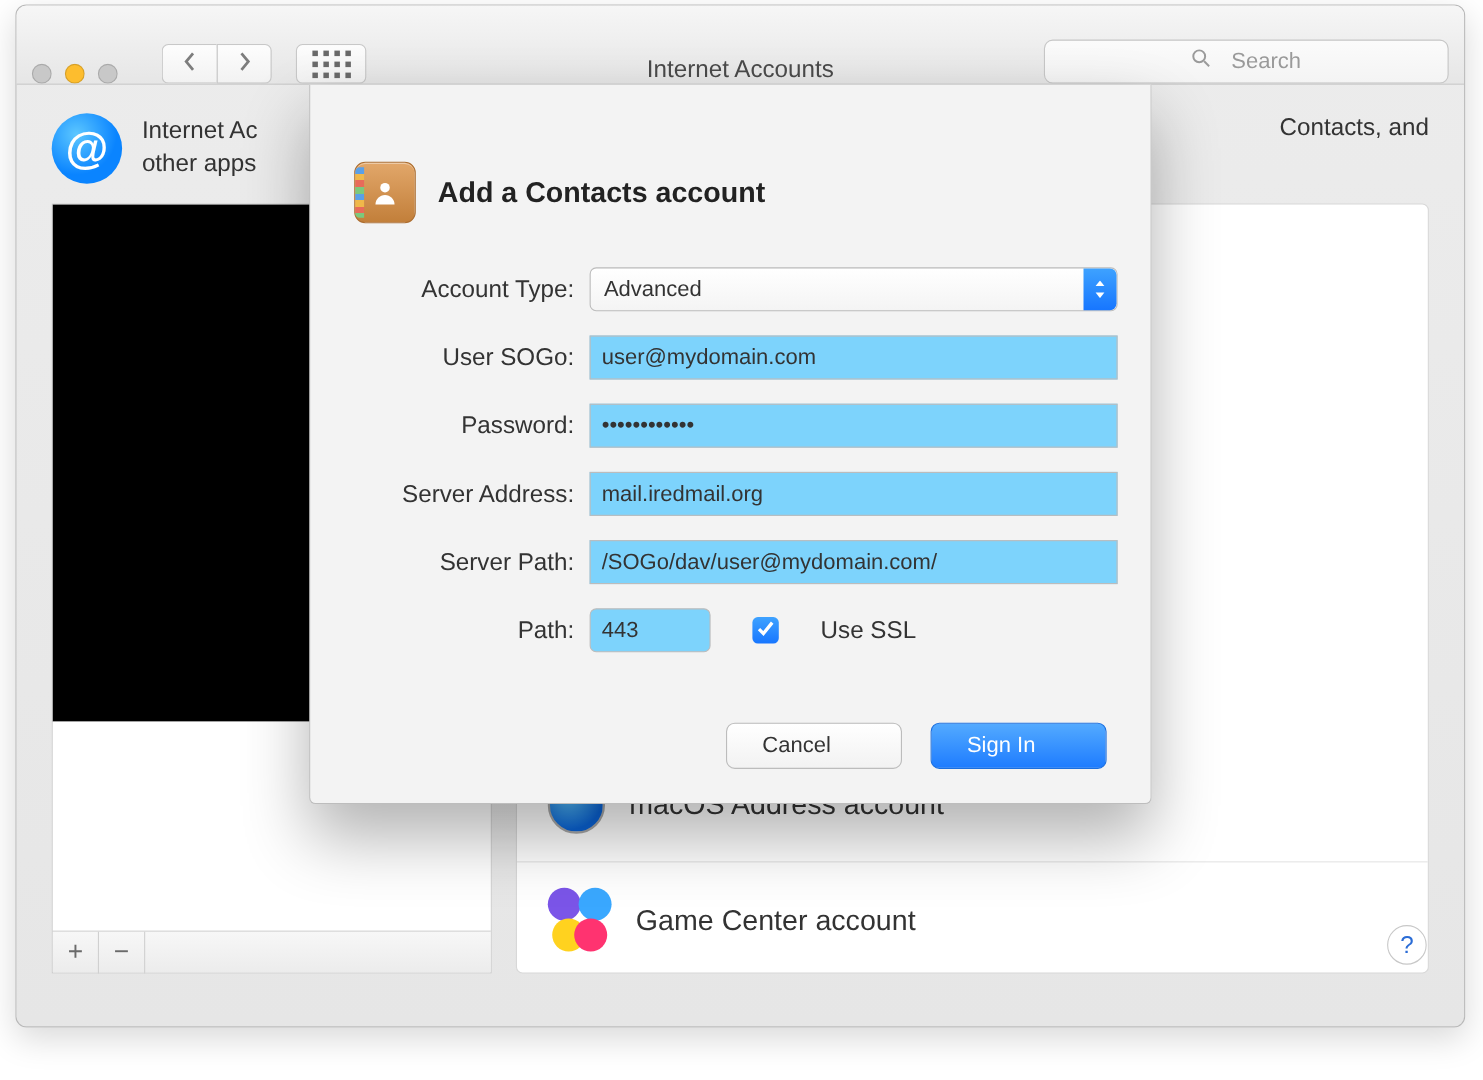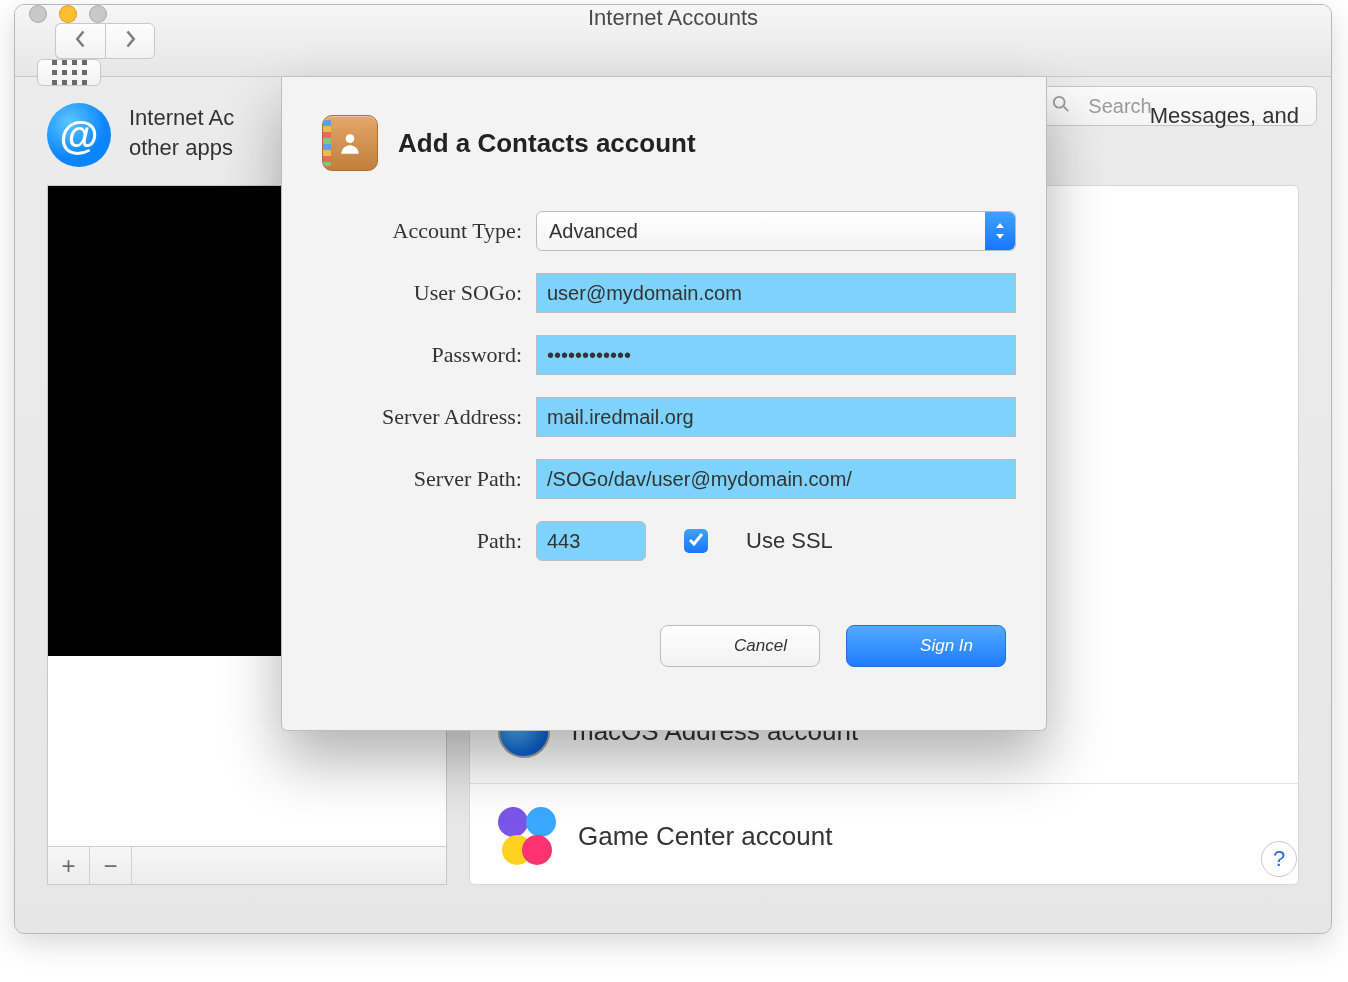--- a/index.html
+++ b/index.html
@@ -5,21 +5,21 @@
   * { box-sizing: border-box; margin: 0; padding: 0; }
   html, body { width: 1348px; height: 982px; font-family: -apple-system, "Helvetica Neue", Helvetica, Arial, sans-serif; background: #fff; }
   .window {
     position: absolute; left: 14px; top: 4px; width: 1318px; height: 930px;
     background: linear-gradient(#ececec, #e6e6e6);
     border: 1px solid #b8b8b8; border-radius: 10px; overflow: hidden;
     box-shadow: 0 10px 30px rgba(0,0,0,.15);
   }
   .toolbar {
     height: 72px; background: linear-gradient(#f6f6f6,#e6e6e6);
-    border-bottom: 1px solid #c8c8c8; position: relative; display: flex; align-items: flex-start; flex-direction: column;
+    border-bottom: 1px solid #c8c8c8; position: relative; display: flex; align-items: flex-end;
   }
   .traffic { display:flex; gap:12px; margin-left:14px; }
   .dot { width:18px; height:18px; border-radius:50%; border:1px solid rgba(0,0,0,.15); }
   .dot.close { background:#c8c8c8; }
   .dot.min   { background:#fdbd2e; }
   .dot.max   { background:#c8c8c8; }
   .nav-group { display:flex; margin-left:40px; }
   .pill {
     width:50px; height:36px; background: linear-gradient(#fdfdfd,#f2f2f2);
     border:1px solid #c8c8c8; display:flex; align-items:center; justify-content:center;
@@ -29,21 +29,21 @@
   .pill svg { width:14px; height:20px; }
   .grid-btn {
     width:64px; height:36px; margin-left:22px; background: linear-gradient(#fdfdfd,#f2f2f2);
     border:1px solid #c8c8c8; border-radius:6px; display:flex; align-items:center; justify-content:center;
   }
   .grid-dots { display:grid; grid-template-columns:repeat(4,5px); grid-template-rows:repeat(3,5px); gap:5px; }
   .grid-dots span { width:5px; height:5px; background:#6a6a6a; }
   .title { position:absolute; left:50%; transform:translateX(-50%); font-size:22px; color:#4a4a4a; }
   .search-wrap { margin-left:auto; margin-right:14px; }
   .search {
-    width:430px; height:40px; border-radius:8px; border:1px solid #c7c7c7;
+    width:368px; height:40px; border-radius:8px; border:1px solid #c7c7c7;
     background: linear-gradient(#fbfbfb,#f4f4f4); display:flex; align-items:center; justify-content:center; gap:18px;
     color:#9a9a9a; font-size:20px;
   }
   .search svg { width:18px; height:18px; }
 
   .body { padding: 26px 32px 0 32px; position: relative; height: calc(100% - 72px); }
   .intro { display:flex; align-items:flex-start; gap:18px; margin-bottom:18px; }
   .at-icon { width:64px; height:64px; border-radius:50%; background:radial-gradient(circle at 35% 30%, #5cc7ff, #0a84ff 60%); display:flex; align-items:center; justify-content:center; color:#fff; font-size:40px; font-weight:700; }
   .intro-text { font-size:22px; color:#333; line-height:1.35; }
 
@@ -69,34 +69,34 @@
 
   .help-btn { position:absolute; right:34px; bottom:56px; width:36px; height:36px; border-radius:50%; background:#fff; border:1px solid #c8c8c8; color:#2a6cd6; font-size:22px; display:flex; align-items:center; justify-content:center; }
 
   
   .sheet {
     position:absolute; left:266px; top:72px; width:766px; height:654px;
     background:#f3f3f3; border:1px solid #bdbdbd; border-top:none; border-radius:0 0 6px 6px;
     box-shadow:0 30px 60px rgba(0,0,0,.30);
     z-index:10;
   }
-  .sheet-inner { padding: 38px 40px 28px 40px; }
+  .sheet-inner { padding: 38px 40px 28px 40px; margin-top: 32px; }
   .sheet-header { display:flex; align-items:center; gap:20px; margin-bottom:40px; }
   .contacts-icon {
     width:56px; height:56px; background:linear-gradient(#e2a76a,#c27f3a); border-radius:10px; border:1px solid #ad6e30;
     position:relative; display:flex; align-items:center; justify-content:center; color:#fff;
     box-shadow:inset 0 1px 0 rgba(255,255,255,.4);
   }
   .contacts-icon::before { content:""; position:absolute; left:0; top:4px; bottom:4px; width:8px;
     background:repeating-linear-gradient(#5aa0e8 0 6px,#f0b84a 6px 12px,#e86b5a 12px 18px,#7cc97c 18px 24px); border-radius:4px 0 0 4px; }
   .contacts-icon svg { width:26px; height:26px; }
   .sheet-title { font-size:26px; font-weight:700; color:#222; }
 
   .form { display:grid; grid-template-columns: 200px 480px; row-gap:22px; column-gap:14px; align-items:center; }
-  .form label { text-align:right; font-size:22px; color:#333;font-family:Liberation Serif, serif; }
+  .form label { text-align:right; font-size:22px; color:#333; }
   .form input[type=text], .form input[type=password] {
     height:40px; border:1px solid #bcbcbc; background:#7dd3fc; padding:0 10px; font-size:20px; color:#333; outline:none;
   }
   .select {
     height:40px; border:1px solid #bcbcbc; border-radius:6px; background:linear-gradient(#ffffff,#f4f4f4);
     display:flex; align-items:center; position:relative; padding-left:12px; font-size:20px; color:#333;
   }
   .select .handle {
     position:absolute; right:0; top:0; bottom:0; width:30px; background:linear-gradient(#3ea2ff,#1776ff);
     border-radius:0 6px 6px 0; display:flex; align-items:center; justify-content:center;
@@ -104,22 +104,22 @@
   .select .handle svg { width:12px; height:16px; color:#fff; }
   .port-row { display:flex; align-items:center; gap:38px; }
   .port-row input { width:110px; height:44px; border:3px solid #8cbef4; border-radius:6px; padding:0 10px; font-size:20px; }
   .checkbox {
     width:24px; height:24px; border-radius:5px; background:linear-gradient(#3ea2ff,#1776ff); display:flex; align-items:center; justify-content:center; color:#fff;
   }
   .checkbox svg { width:16px; height:16px; }
   .ssl-label { font-size:22px; color:#333; }
   .sheet-buttons { display:flex; justify-content:flex-end; gap:26px; margin-top:64px; }
   .btn {
-    height:42px; padding:0 32px; border-radius:8px; font-size:17px; display:flex; align-items:center; justify-content:flex-end;
-    border:1px solid #bcbcbc; background:linear-gradient(#ffffff,#f2f2f2); color:#333; min-width:160px;font-style:italic;
+    height:42px; padding:0 32px; border-radius:8px; font-size:20px; display:flex; align-items:center; justify-content:flex-start;
+    border:1px solid #bcbcbc; background:linear-gradient(#ffffff,#f2f2f2); color:#333; min-width:160px;
   }
   .btn.primary { background:linear-gradient(#53aaff,#1e7cff); color:#fff; border:1px solid #1b6fe0; }
 </style>
 </head>
 <body>
 
 <div class="window">
 
   <div class="toolbar">
     <div class="traffic">
@@ -177,21 +177,21 @@
     </div>
   </div>
 
   <div class="body">
     <div class="intro">
       <div class="at-icon">@</div>
       <div class="intro-text">
         <span>Internet Ac</span><br>
         <span>other apps</span>
       </div>
-      <div style="margin-left:auto; font-size:22px; color:#333;">Messages, and</div>
+      <div style="margin-left:auto; font-size:22px; color:#333;">Contacts, and</div>
     </div>
 
     <div class="columns">
       <div class="sidebar">
         <div class="black-area"></div>
         <div class="white-area"></div>
         <div class="sidebar-footer">
           <div class="sq-btn">
             <span>+</span>
           </div>

